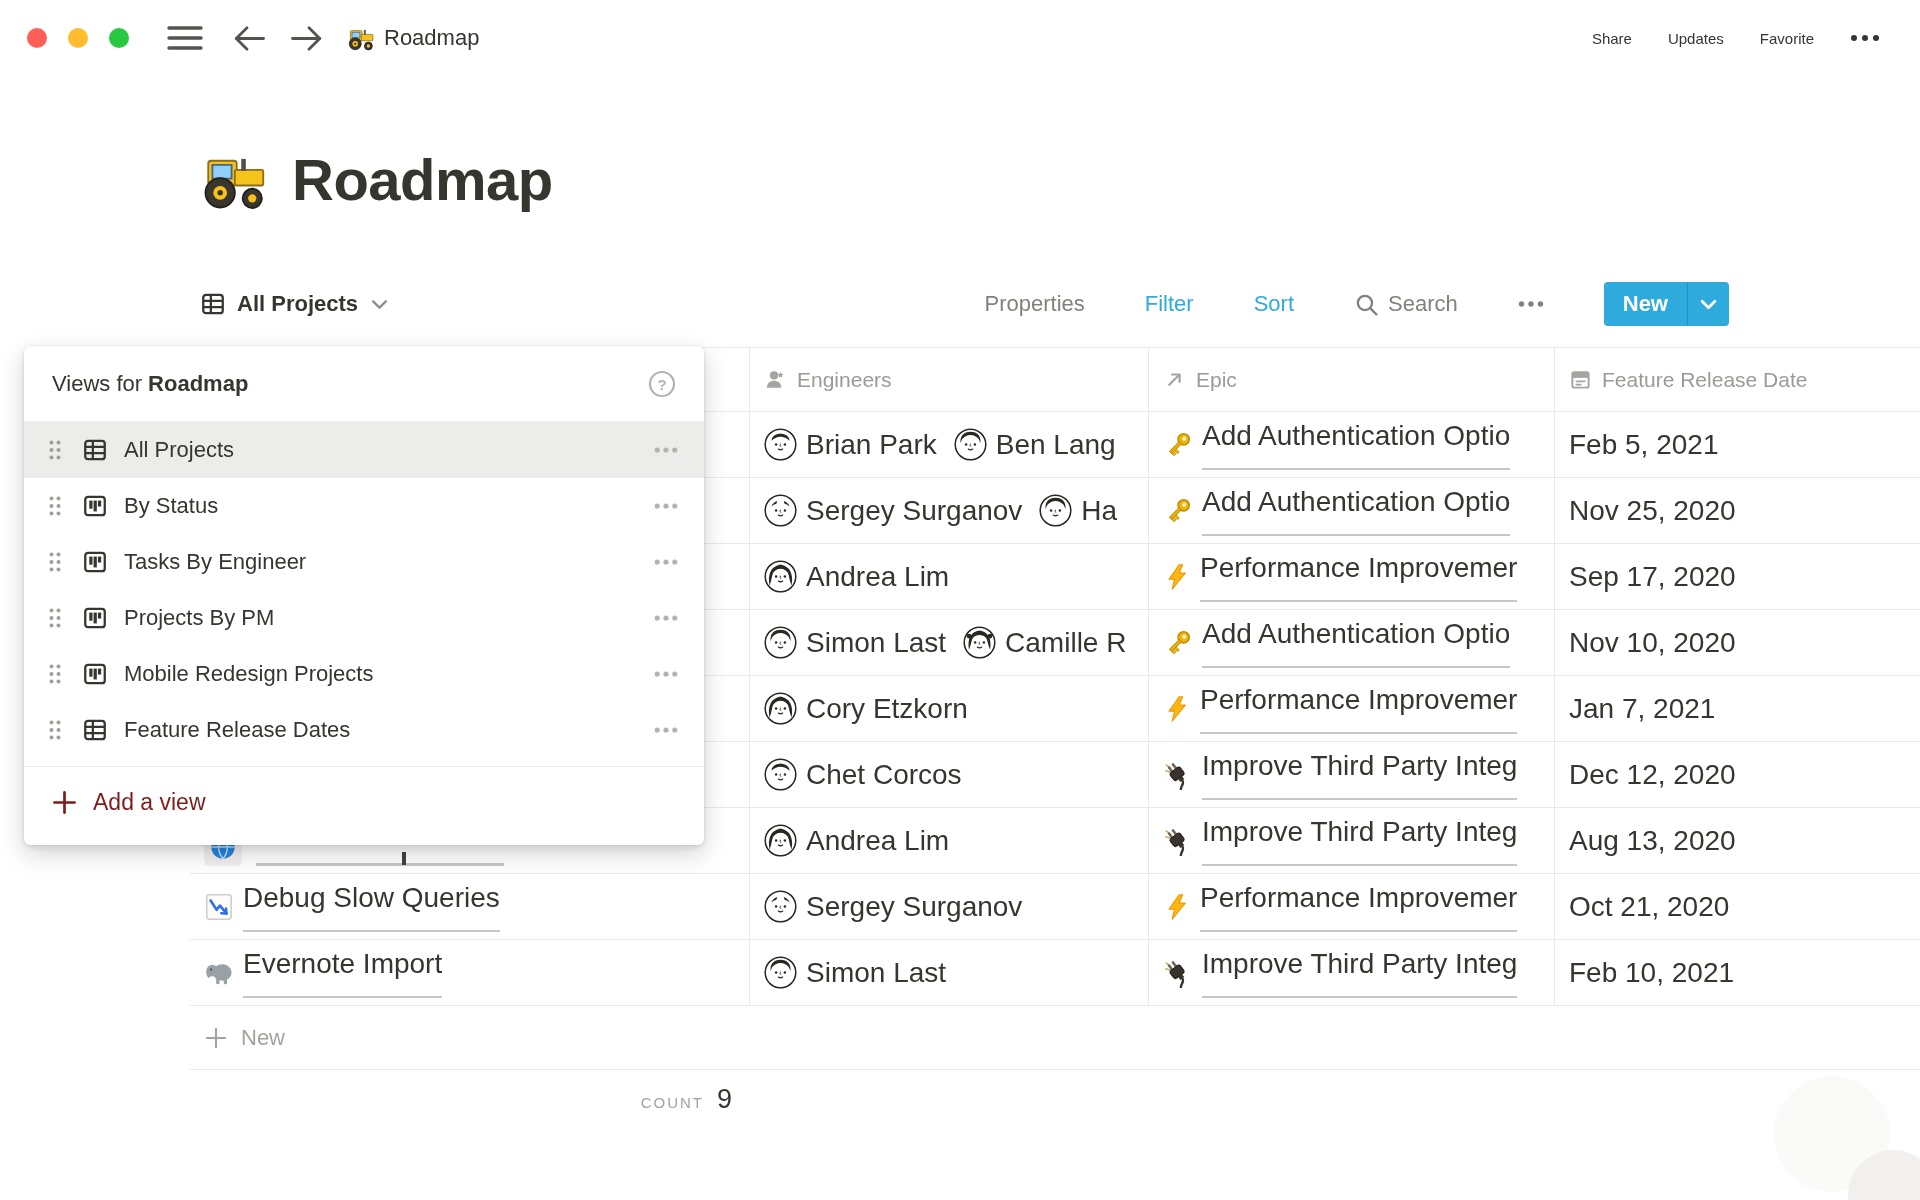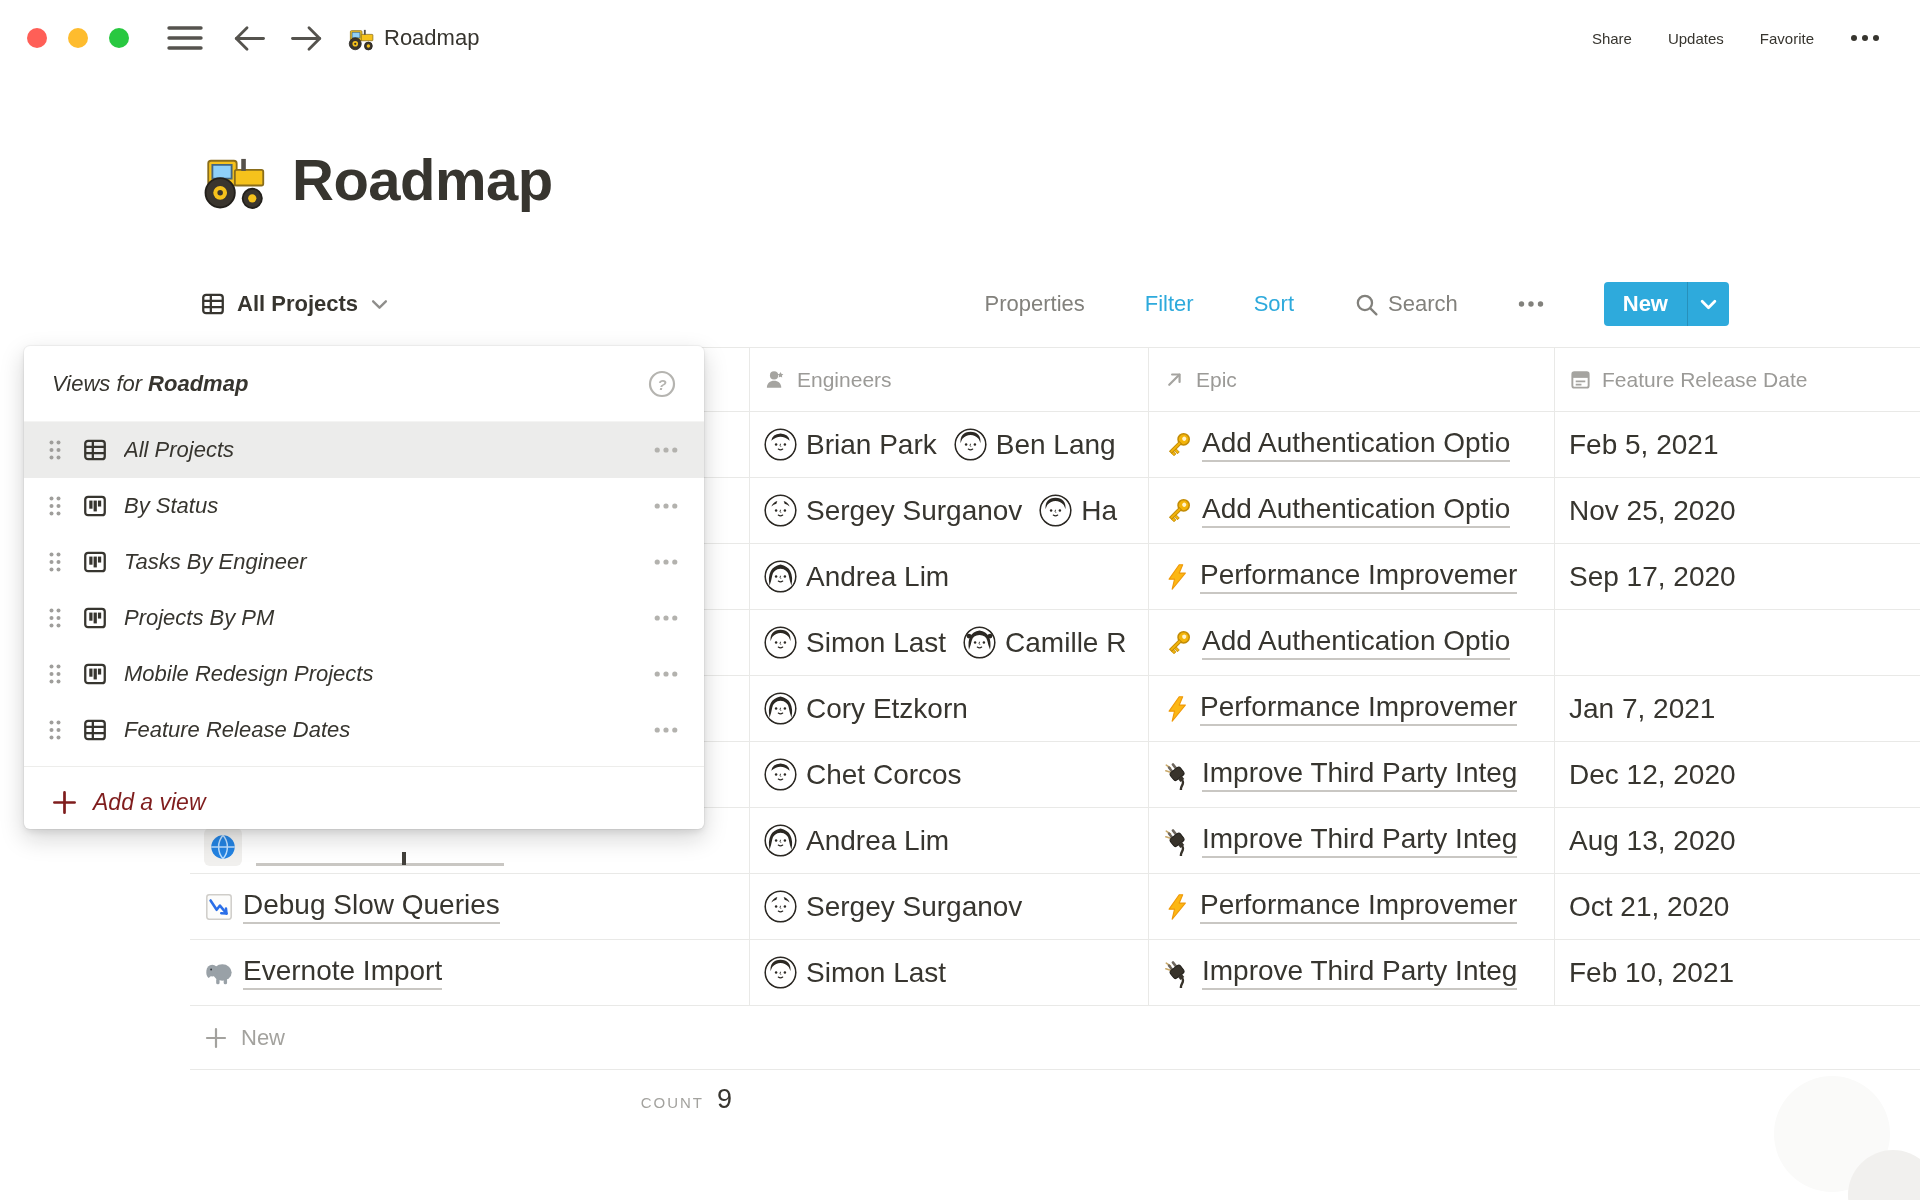--- a/index.html
+++ b/index.html
@@ -45,35 +45,35 @@
   .c-name { width:560px; border-right:1px solid #e9e9e7; position:relative; }
   .c-eng  { width:399px; border-right:1px solid #e9e9e7; }
   .c-epic { width:406px; border-right:1px solid #e9e9e7; }
   .c-date { flex:1; }
   .hcell  { gap:10px; color:#9b9a97; cursor:pointer; }
   .hcell .ico { color:#a5a4a0; }
 
   .eng-item { display:flex; align-items:center; gap:9px; margin-right:17px; flex:none; cursor:pointer; }
   .avatar { width:33px; height:33px; border-radius:50%; flex:none; }
   .cell-link { display:flex; align-items:center; gap:9px; font-weight:500; cursor:pointer; min-width:0; }
-  .cell-link .u { border-bottom:2px solid #c9c7c3; padding-bottom:1px; overflow:hidden; white-space:nowrap; }
+  .cell-link .u { border-bottom:2px solid #c9c7c3; padding-bottom:16px; overflow:hidden; white-space:nowrap; }
 
   .new-row { height:64px; display:flex; align-items:center; gap:13px; padding-left:14px; border-bottom:1px solid #e9e9e7; color:#a3a29e; font-size:22px; cursor:pointer; }
   .count-row { height:60px; width:560px; display:flex; align-items:baseline; justify-content:flex-end; gap:13px; padding-right:18px; padding-top:14px; cursor:pointer; }
   .count-label { font-size:15px; letter-spacing:2px; color:#a3a29e; }
   .count-value { font-size:27px; color:#37352f; }
 
   
   .partial-icon { position:absolute; left:14px; top:20px; width:38px; height:38px; border-radius:6px; background:#f1f0ee; display:flex; align-items:center; justify-content:center; }
   .partial-underline { position:absolute; left:66px; top:55px; width:248px; height:2.5px; background:#c9c7c3; }
   .partial-tick { position:absolute; left:212px; top:44px; width:4px; height:13px; background:#43413c; }
 
   
-  .views-panel { position:absolute; left:24px; top:346px; width:680px; z-index:20; background:#fff; border-radius:6px; 
-    box-shadow: 0 0 0 1px rgba(15,15,15,0.04), 0 3px 6px rgba(15,15,15,0.08), 0 9px 24px rgba(15,15,15,0.18); font-style: italic; }
+  .views-panel { position:absolute; left:24px; top:346px; width:680px; z-index:20; background:#fff; border-radius:6px; padding-bottom:16px;
+    box-shadow: 0 0 0 1px rgba(15,15,15,0.04), 0 3px 6px rgba(15,15,15,0.08), 0 9px 24px rgba(15,15,15,0.18); }
   .vp-header { height:76px; display:flex; align-items:center; padding:0 28px; font-size:22px; border-bottom:1px solid #f4f4f3; }
   .vp-header b { margin-left:6px; font-weight:700; }
   .vp-help { margin-left:auto; color:#b5b4b0; cursor:pointer; }
   .vp-item { height:56px; display:flex; align-items:center; padding:0 26px 0 24px; font-size:22px; cursor:pointer; }
   .vp-item.selected { background:#ececeb; }
   .vp-item .handle { color:#9f9e9b; margin-right:20px; cursor:grab; }
   .vp-item .vicon { color:#37352f; margin-right:16px; }
   .vp-item .vp-label { flex:1; overflow:hidden; white-space:nowrap; }
   .vp-item .vp-more { color:#b3b2ae; cursor:pointer; }
   .vp-divider { border-top:1px solid #ededeb; margin:8px 0 8px; }
@@ -401,20 +401,23 @@
                   <circle cx="16" cy="6.6" r="2.2" fill="#fff3cd"></circle>
                   <rect x="14.4" y="12.5" width="3.2" height="14.5" fill="#f3b40a" stroke="#c28b05" stroke-width="1.1"></rect>
                   <rect x="17.6" y="20.3" width="4.6" height="2.7" fill="#f3b40a" stroke="#c28b05" stroke-width="0.9"></rect>
                   <rect x="17.6" y="24.4" width="3.5" height="2.7" fill="#f3b40a" stroke="#c28b05" stroke-width="0.9"></rect>
                 </g>
               </svg>
             </span>
             <span class="u">Add Authentication Optio</span>
           </span>
         </div>
+        <div class="cell c-date">
+          <span>Nov 10, 2020</span>
+        </div>
       </div>
       <div class="t-row">
         <div class="cell c-name"></div>
         <div class="cell c-eng">
           <span class="eng-item">
             <svg class="avatar" viewBox="0 0 36 36">
               <circle cx="18" cy="18" r="16.7" fill="#fff" stroke="#2b2823" stroke-width="1.7"></circle>
               <path d="M6 28 Q2.5 8 18 4.8 Q33.5 8 30 28 Q28 23 27 17 Q25.5 10 18 9.6 Q10.5 10 9 17 Q8 23 6 28 Z" fill="#2b2823"></path>
               <circle cx="13.2" cy="18" r="1.35" fill="#2b2823"></circle>
               <circle cx="22.8" cy="18" r="1.35" fill="#2b2823"></circle>

